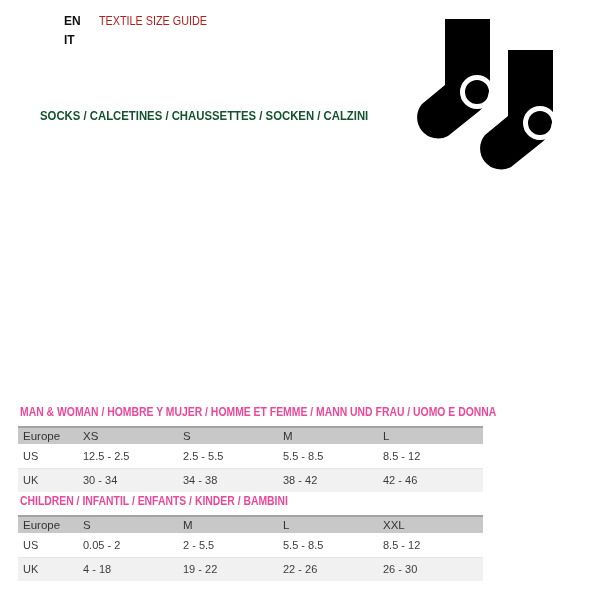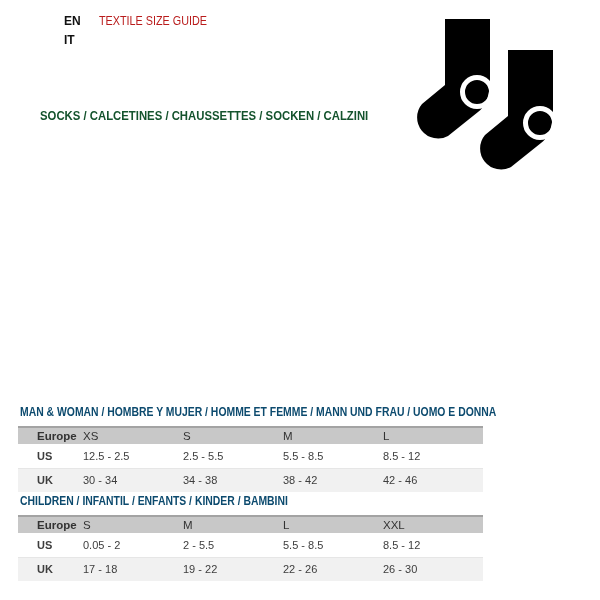--- a/index.html
+++ b/index.html
@@ -26,32 +26,32 @@
   
   .socks-svg{position:absolute;left:400px;top:10px;}
   .sock{fill:var(--icon-color,#000);}
   .sock-front{stroke:#fff;stroke-width:9;paint-order:stroke;}
   .ring{fill:none;stroke:#fff;stroke-width:5;}
 
   
   .size-section{position:absolute;left:18px;width:465px;}
   #section-0{top:404px;}
   #section-1{top:493px;}
-  .section-title{height:22px;line-height:16px;font-weight:700;font-size:13px;color:#0c4a6e;padding-left:2px;}
+  .section-title{height:22px;line-height:16px;font-weight:700;font-size:13px;color:#ec4899;padding-left:2px;}
   .section-title .cond{transform:scaleX(0.80);}
 
   table.size-table{border-collapse:collapse;table-layout:fixed;width:465px;
     font-size:11px;color:#3d3d3d;}
   table.size-table thead th{
     background:var(--header-bg,#c8c8c8);
     border-top:2px solid var(--header-border,#a3a3a3);
     height:16px;font-weight:400;font-size:11.5px;color:#333;
   }
   table.size-table th,table.size-table td{padding:0;text-align:left;vertical-align:middle;}
-  table.size-table th:first-child,table.size-table tbody th{text-align:left;padding-left:19px;font-weight:700;}
+  table.size-table th:first-child,table.size-table tbody th{text-align:left;padding-left:5px;font-weight:400;}
   table.size-table tbody tr{height:24px;}
   table.size-table tbody tr:nth-child(2){background:var(--row-alt-bg,#f1f1f1);}
   table.size-table tbody tr:nth-child(2) th,
   table.size-table tbody tr:nth-child(2) td{border-top:1px solid var(--row-divider,#e6e6e6);}
 </style>
 </head>
 <body style="--page-bg: #ffffff; --icon-color: #000000; --header-bg: #c8c8c8; --header-border: #a3a3a3; --row-alt-bg: #f1f1f1; --row-divider: #e6e6e6;">
 
 <div class="lang-list">
     <div class="lang-row">
@@ -145,20 +145,20 @@
     <tbody>
         <tr>
           <th>US</th>
           <td>0.05 - 2</td>
           <td>2 - 5.5</td>
           <td>5.5 - 8.5</td>
           <td>8.5 - 12</td>
         </tr>
         <tr>
           <th>UK</th>
-          <td>17 - 18</td>
+          <td>4 - 18</td>
           <td>19 - 22</td>
           <td>22 - 26</td>
           <td>26 - 30</td>
         </tr>
       </tbody>
   </table>
 </div>
 
 </body></html>

